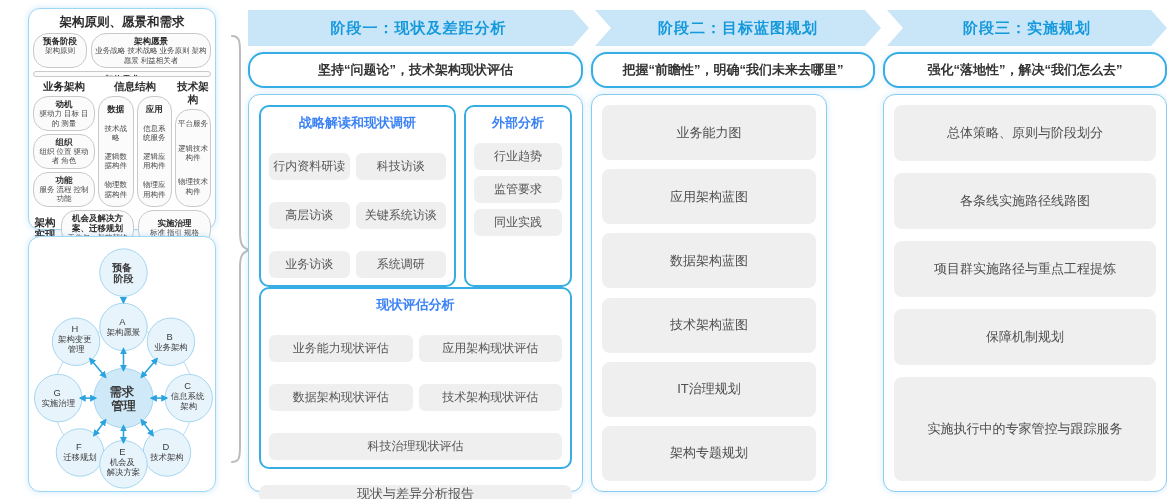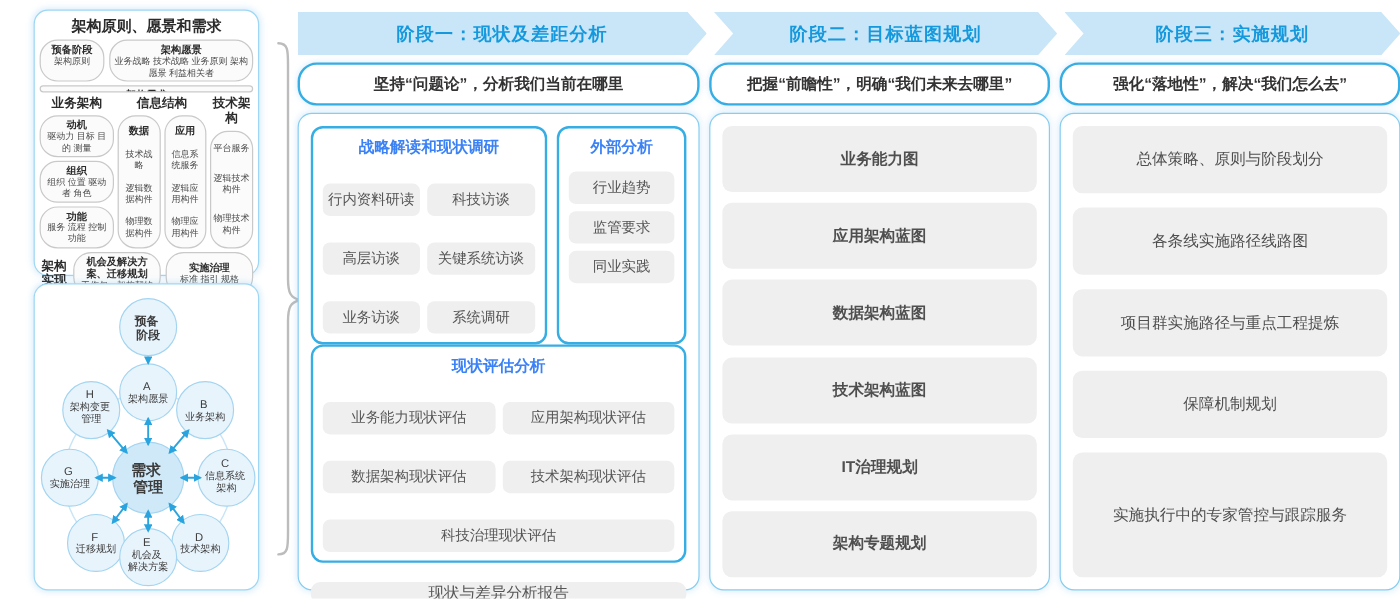--- a/index.html
+++ b/index.html
@@ -57,21 +57,21 @@
               font-weight:bold; font-size:13px; color:#333;
               box-shadow:0 0 5px rgba(90,175,235,.25); }
   .st1 { left:248px; width:335px; }
   .st2 { left:591px; width:284px; }
   .st3 { left:883px; width:284px; }
 
   .panel { position:absolute; top:94px; height:398px; background:#fff;
            border:1.5px solid #86cdf0; border-radius:12px; box-sizing:border-box;
            box-shadow:0 0 6px rgba(90,175,235,.25); padding:10px; }
   .pp1 { left:248px; width:335px; display:flex; flex-direction:column; justify-content:space-between; }
-  .pp2 { left:591px; width:284px;font-weight:bold; }
+  .pp2 { left:591px; width:236px; }
   .pp3 { left:883px; width:284px; }
 
   .sp-row { display:flex; gap:8px; }
   .subpanel { border:2px solid #36ade3; border-radius:10px; box-sizing:border-box;
               padding:7px 8px; background:#fff; }
   .subpanel .sp-title { text-align:center; font-weight:bold; font-size:13px; color:#3b82f6;
                         line-height:18px; margin-bottom:5px; }
   .sp-left { flex:1; }
   .sp-narrow { width:108px; flex:none; display:flex; flex-direction:column; }
   .sp-narrow .gbtn { margin-top:6px; }
@@ -252,21 +252,21 @@
     <span>阶段一：现状及差距分析</span>
   </div>
   <div class="band band2">
     <span>阶段二：目标蓝图规划</span>
   </div>
   <div class="band band3">
     <span>阶段三：实施规划</span>
   </div>
 
   <div class="subtitle st1">
-    <span>坚持“问题论”，分析我们当前在哪里</span>
+    <span>坚持“问题论”，技术架构现状评估</span>
   </div>
   <div class="subtitle st2">
     <span>把握“前瞻性”，明确“我们未来去哪里”</span>
   </div>
   <div class="subtitle st3">
     <span>强化“落地性”，解决“我们怎么去”</span>
   </div>
 
   <div class="panel pp1">
     <div class="sp-row">

